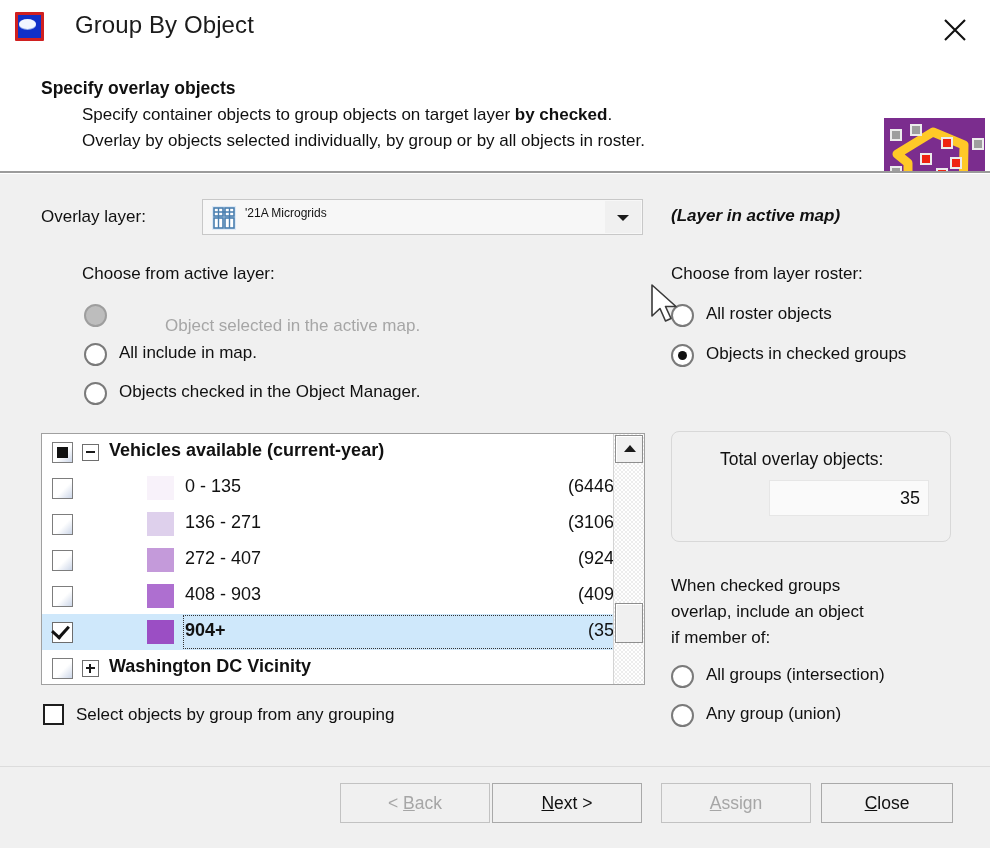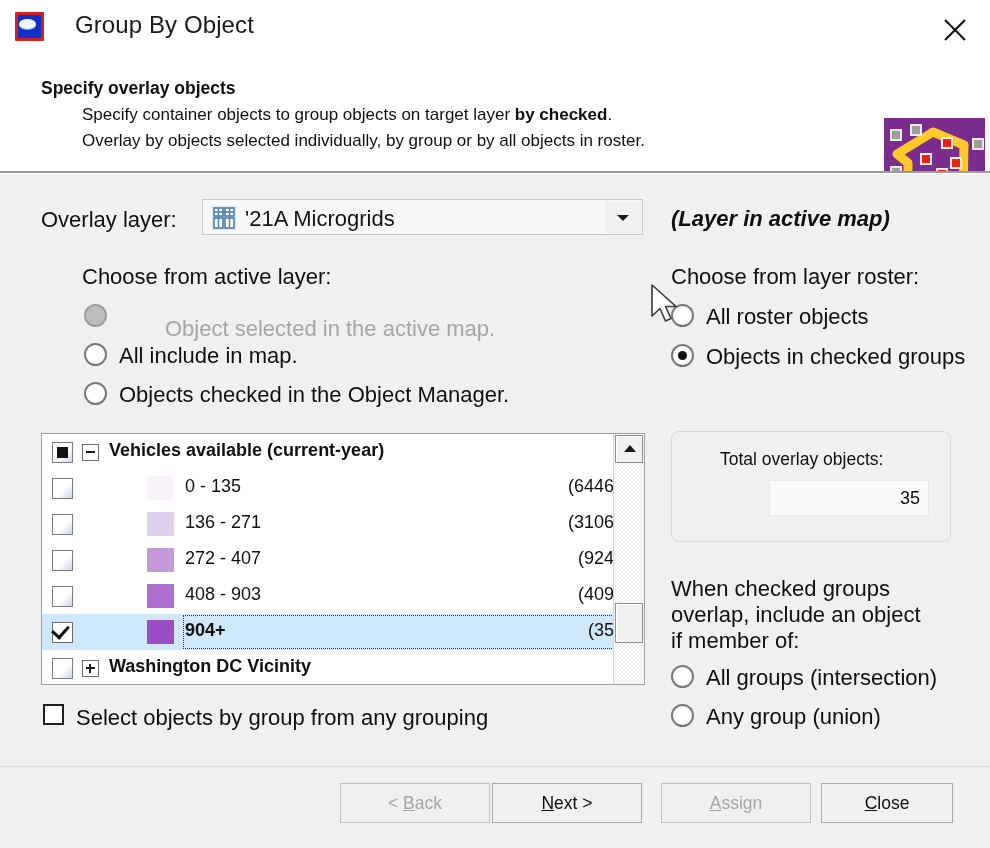--- a/index.html
+++ b/index.html
@@ -60,30 +60,30 @@
   .sq.r{background:#ee2211;}
   .divider{
     position:absolute;left:0;top:171px;width:990px;height:2px;background:#9b9b9b;
   }
   
   .body{
     position:absolute;left:0;top:173px;width:990px;height:593px;
     background:#f0f0f0;
   }
   .body-top-line{position:absolute;left:0;top:0;width:990px;height:1px;background:#ffffff;}
-  .lbl{font-size:22px;color:#101010;position:absolute;white-space:nowrap;}
+  .lbl{font-size:17px;color:#101010;position:absolute;white-space:nowrap;}
   .lbl.dim{color:#a6a6a6;}
   
   .combo{
     position:absolute;left:202px;top:199px;width:441px;height:36px;
     background:#f7f7f7;border:1px solid #c8c8c8;box-sizing:border-box;
     cursor:pointer;
   }
   .combo .gicon{position:absolute;left:9px;top:6px;width:24px;height:24px;}
-  .combo .ctext{position:absolute;left:42px;top:6px;font-size:22px;color:#141414;white-space:nowrap;}
+  .combo .ctext{position:absolute;left:42px;top:6px;font-size:12px;color:#141414;white-space:nowrap;}
   .combo .arrowbox{
     position:absolute;right:1px;top:1px;width:36px;height:32px;background:#f0f0f0;
   }
   .combo .arrowbox i{
     position:absolute;left:12px;top:14px;width:0;height:0;
     border-left:6px solid transparent;border-right:6px solid transparent;border-top:6px solid #1a1a1a;
   }
   .italic{font-style:italic;font-weight:bold;}
   
   .radio{

